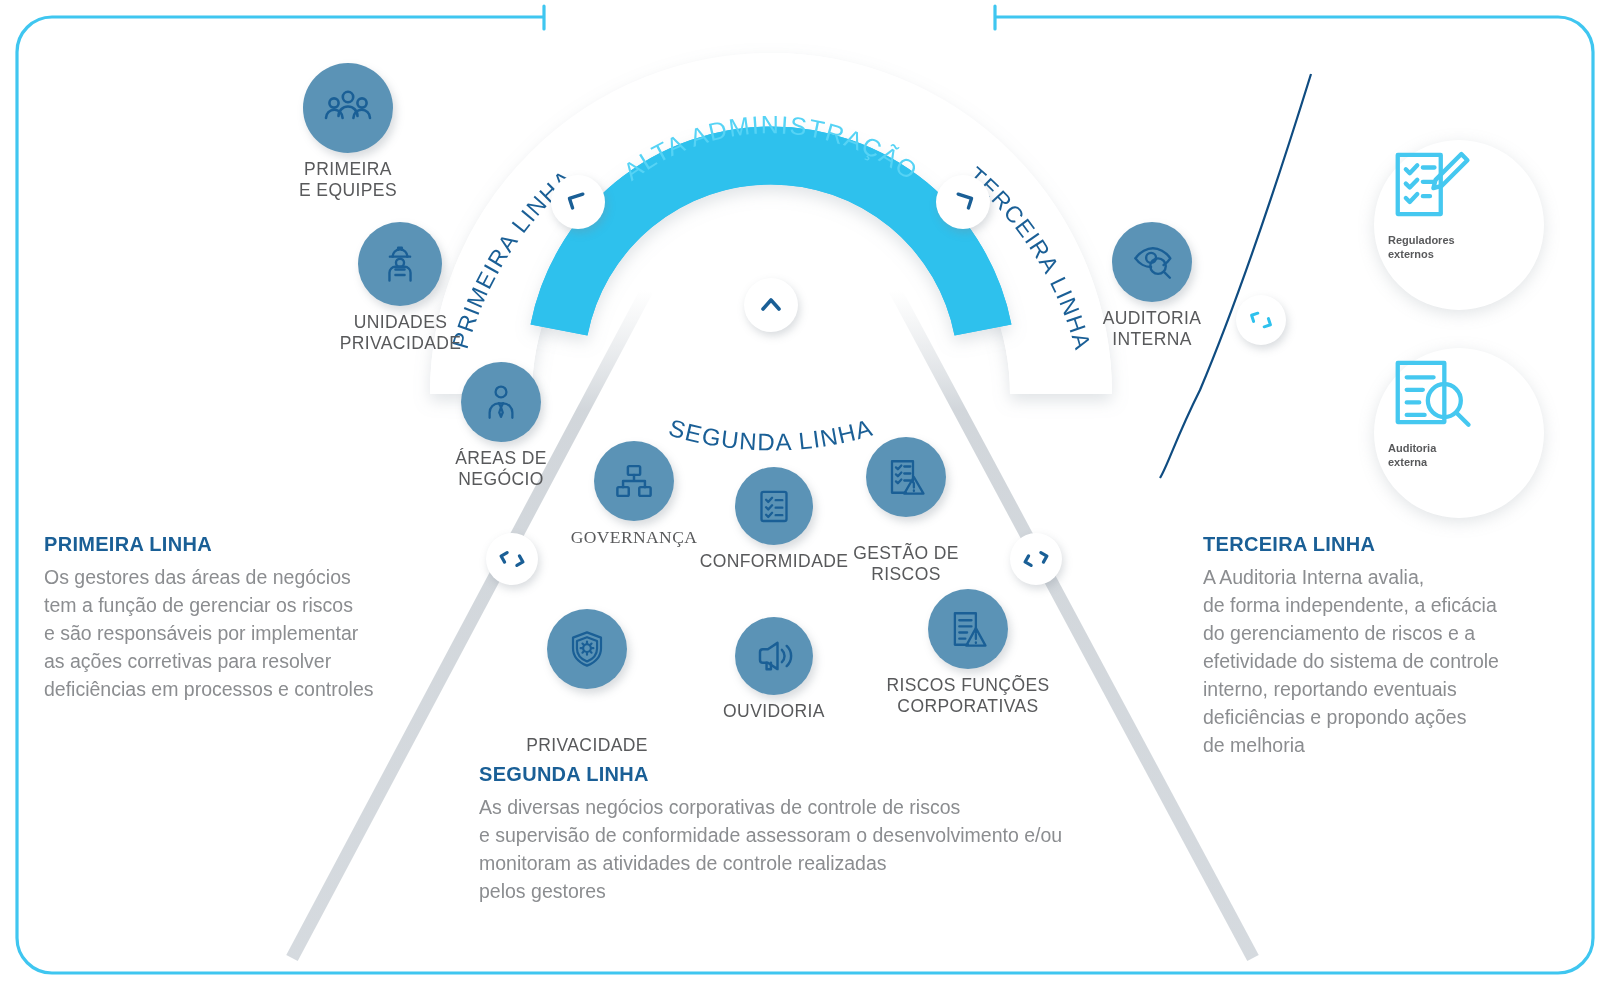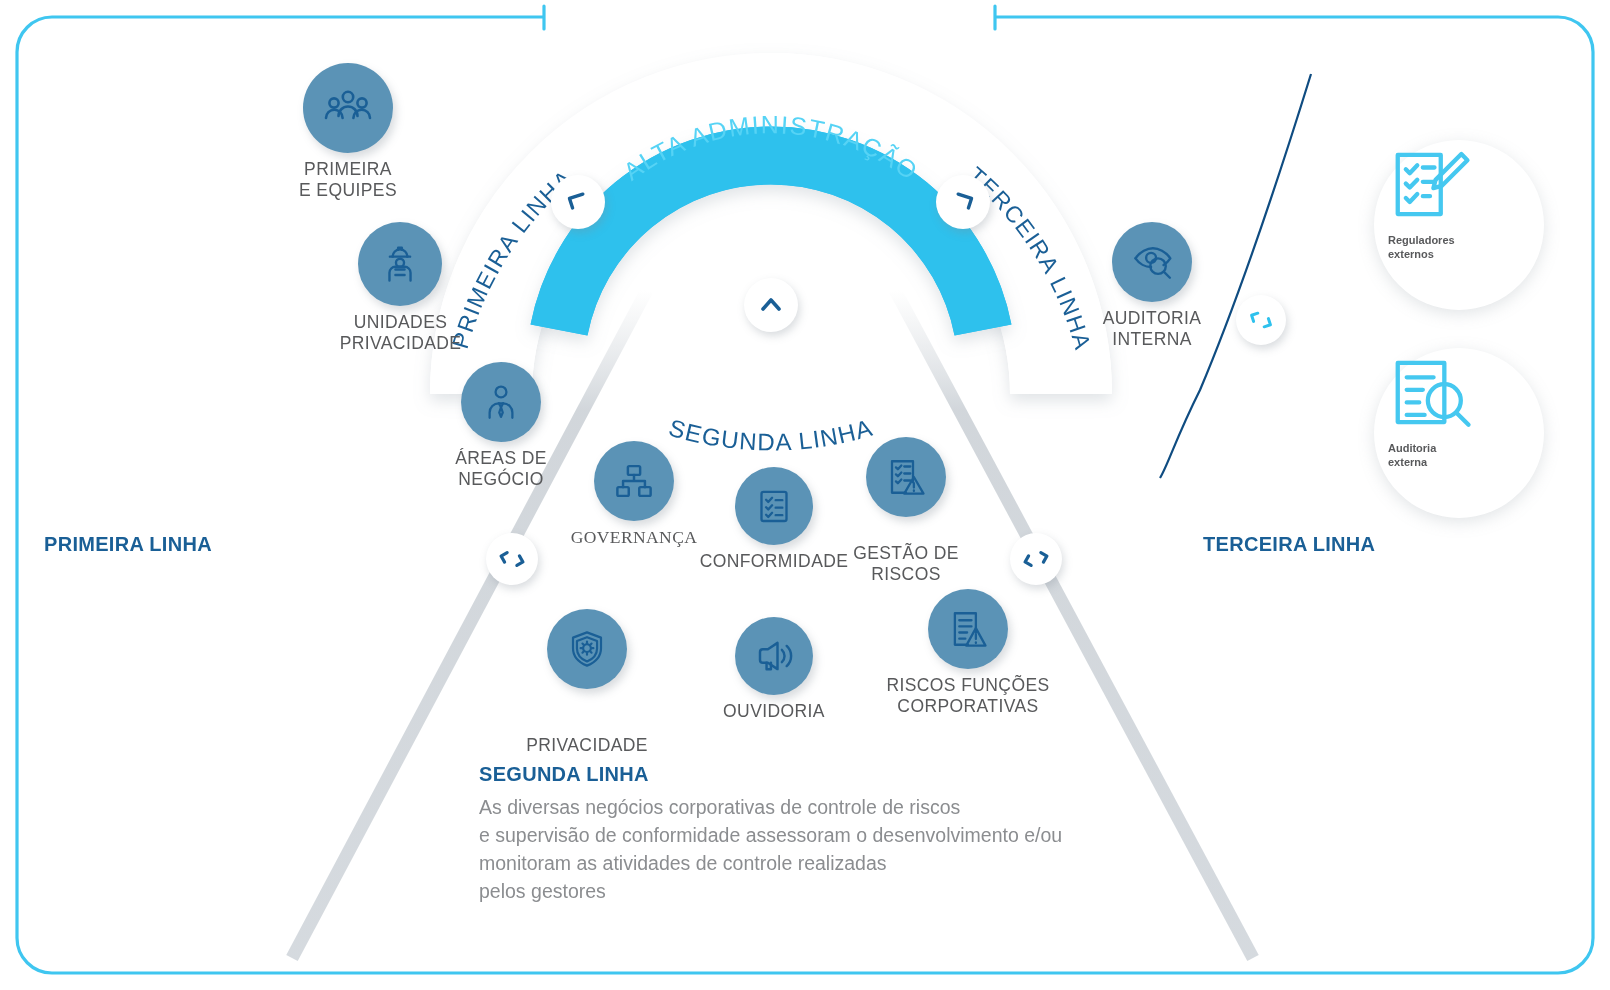--- a/index.html
+++ b/index.html
@@ -364,27 +364,39 @@
     <svg width="28" height="28" viewBox="0 0 30 30">
       <g fill="none" stroke="#2ec1ed" stroke-width="3.2" stroke-linecap="round" stroke-linejoin="round" transform="rotate(-18 15 15)">
         <path d="M14 7 H7 V14"></path>
         <path d="M16 23 H23 V16"></path>
       </g>
     </svg>
   </div>
 
   <div class="textblock" style="left:44px;top:533px;width:390px;">
     <div class="blockttl">PRIMEIRA LINHA</div>
+    <div class="blockbody">Os gestores das áreas de negócios
+tem a função de gerenciar os riscos
+e são responsáveis por implementar
+as ações corretivas para resolver
+deficiências em processos e controles</div>
   </div>
 
   <div class="textblock" style="left:479px;top:763px;width:650px;">
     <div class="blockttl">SEGUNDA LINHA</div>
     <div class="blockbody">As diversas negócios corporativas de controle de riscos
 e supervisão de conformidade assessoram o desenvolvimento e/ou
 monitoram as atividades de controle realizadas
 pelos gestores</div>
   </div>
 
   <div class="textblock" style="left:1203px;top:533px;width:340px;">
     <div class="blockttl">TERCEIRA LINHA</div>
+    <div class="blockbody">A Auditoria Interna avalia,
+de forma independente, a eficácia
+do gerenciamento de riscos e a
+efetividade do sistema de controle
+interno, reportando eventuais
+deficiências e propondo ações
+de melhoria</div>
   </div>
 
 </div>
 
 </body></html>

